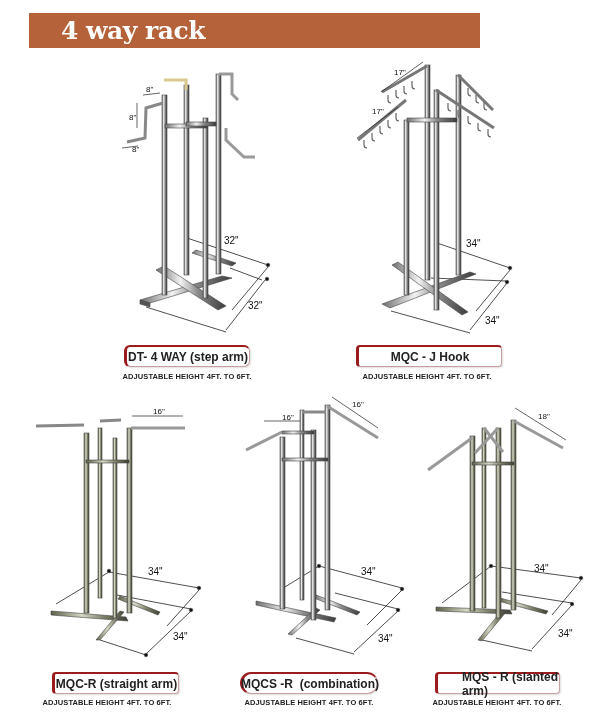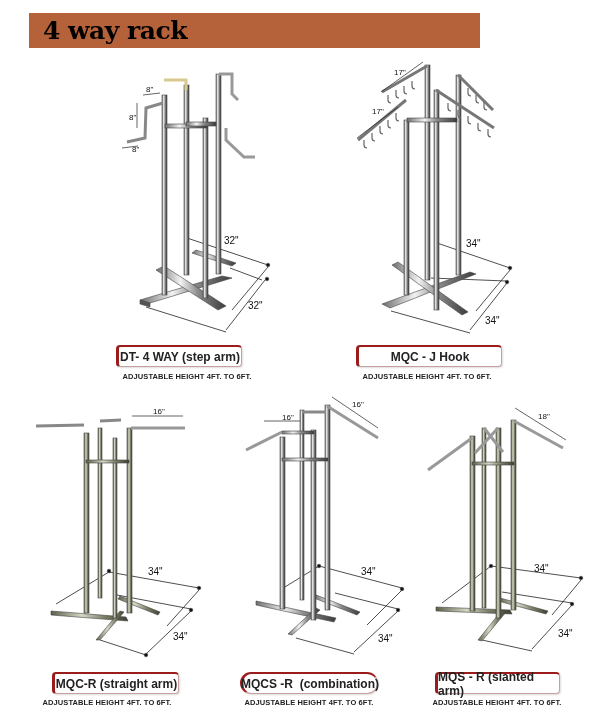--- a/index.html
+++ b/index.html
@@ -1,17 +1,17 @@
 <!DOCTYPE html>
 <html><head>
 <meta charset="utf-8">
 <style>
   html, body { margin:0; padding:0; background:#ffffff; }
   body { width:607px; height:720px; position:relative; overflow:hidden; font-family:"Liberation Sans", sans-serif; }
-  .banner { position:absolute; left:29px; top:13px; width:451px; height:35px; background:#b5623a; display:flex; align-items:center; padding-left:14px; box-sizing:border-box; color:#000000; white-space:nowrap; }
+  .banner { position:absolute; left:29px; top:13px; width:451px; height:35px; background:#b5623a; display:flex; align-items:center; padding-left:32px; box-sizing:border-box; color:#ffffff; white-space:nowrap; }
   .banner .big { font-family:"DejaVu Serif", serif; font-weight:bold; font-size:25px; letter-spacing:-0.5px; margin-right:2px; }
   .banner .small { font-family:"DejaVu Serif", serif; font-weight:bold; font-size:12.5px; letter-spacing:0.3px; margin-top:4px; }
   .product { position:absolute; }
   .product svg { position:absolute; left:0; top:0; overflow:visible; }
   .label-box { position:absolute; height:22px; border:1px solid #c9a0a0; border-left:3px solid #9b1c1c; border-top:2px solid #9b1c1c; border-radius:4px; background:#fff; box-sizing:border-box; box-shadow:1px 1px 2px #ddd; display:flex; align-items:center; justify-content:center; font-weight:bold; font-size:12px; color:#222; }
   .sub { position:absolute; font-weight:bold; font-size:7.5px; color:#222; text-align:center; letter-spacing:0.1px; }
   .dim { font-family:"Liberation Sans", sans-serif; font-size:10px; fill:#111; }
   .dim-s { font-family:"Liberation Sans", sans-serif; font-size:8px; fill:#111; }
 </style>
 </head>
@@ -214,36 +214,36 @@
       <line x1="498" y1="428" x2="475" y2="453" stroke="#999" stroke-width="3"></line>
       <line x1="514" y1="421" x2="563" y2="448" stroke="#999" stroke-width="3"></line>
       <line x1="515" y1="408" x2="566" y2="440" stroke="#222" stroke-width="0.7"></line>
     </g>
     <text class="dim-s" x="538" y="419">18"</text>
     <text class="dim" x="534" y="572">34"</text>
     <text class="dim" x="558" y="637">34"</text>
   </svg>
 </div>
 
-<div class="label-box" style="left:116px;top:345px;width:126px;">
+<div class="label-box" style="left:124px;top:345px;width:126px;border-radius:6px;">
   <span>DT- 4 WAY (step arm)</span>
 </div>
 <div class="sub" style="left:112px;top:372px;width:150px;">ADJUSTABLE HEIGHT 4FT. TO 6FT.</div>
 
 <div class="label-box" style="left:356px;top:345px;width:146px;">
   <span>MQC - J Hook</span>
 </div>
 <div class="sub" style="left:350px;top:372px;width:154px;">ADJUSTABLE HEIGHT 4FT. TO 6FT.</div>
 
 <div class="label-box" style="left:52px;top:672px;width:127px;">
   <span>MQC-R (straight arm)</span>
 </div>
 <div class="sub" style="left:32px;top:698px;width:150px;">ADJUSTABLE HEIGHT 4FT. TO 6FT.</div>
 
 <div class="label-box" style="left:240px;top:672px;width:138px;border-radius:11px;">
   <span style="white-space:pre;">MQCS -R  (combination)</span>
 </div>
 <div class="sub" style="left:234px;top:698px;width:150px;">ADJUSTABLE HEIGHT 4FT. TO 6FT.</div>
 
-<div class="label-box" style="left:435px;top:672px;width:125px;">
+<div class="label-box" style="left:435px;top:672px;width:125px;padding-left:24px;">
   <span>MQS - R (slanted arm)</span>
 </div>
 <div class="sub" style="left:422px;top:698px;width:150px;">ADJUSTABLE HEIGHT 4FT. TO 6FT.</div>
 
 </body></html>

